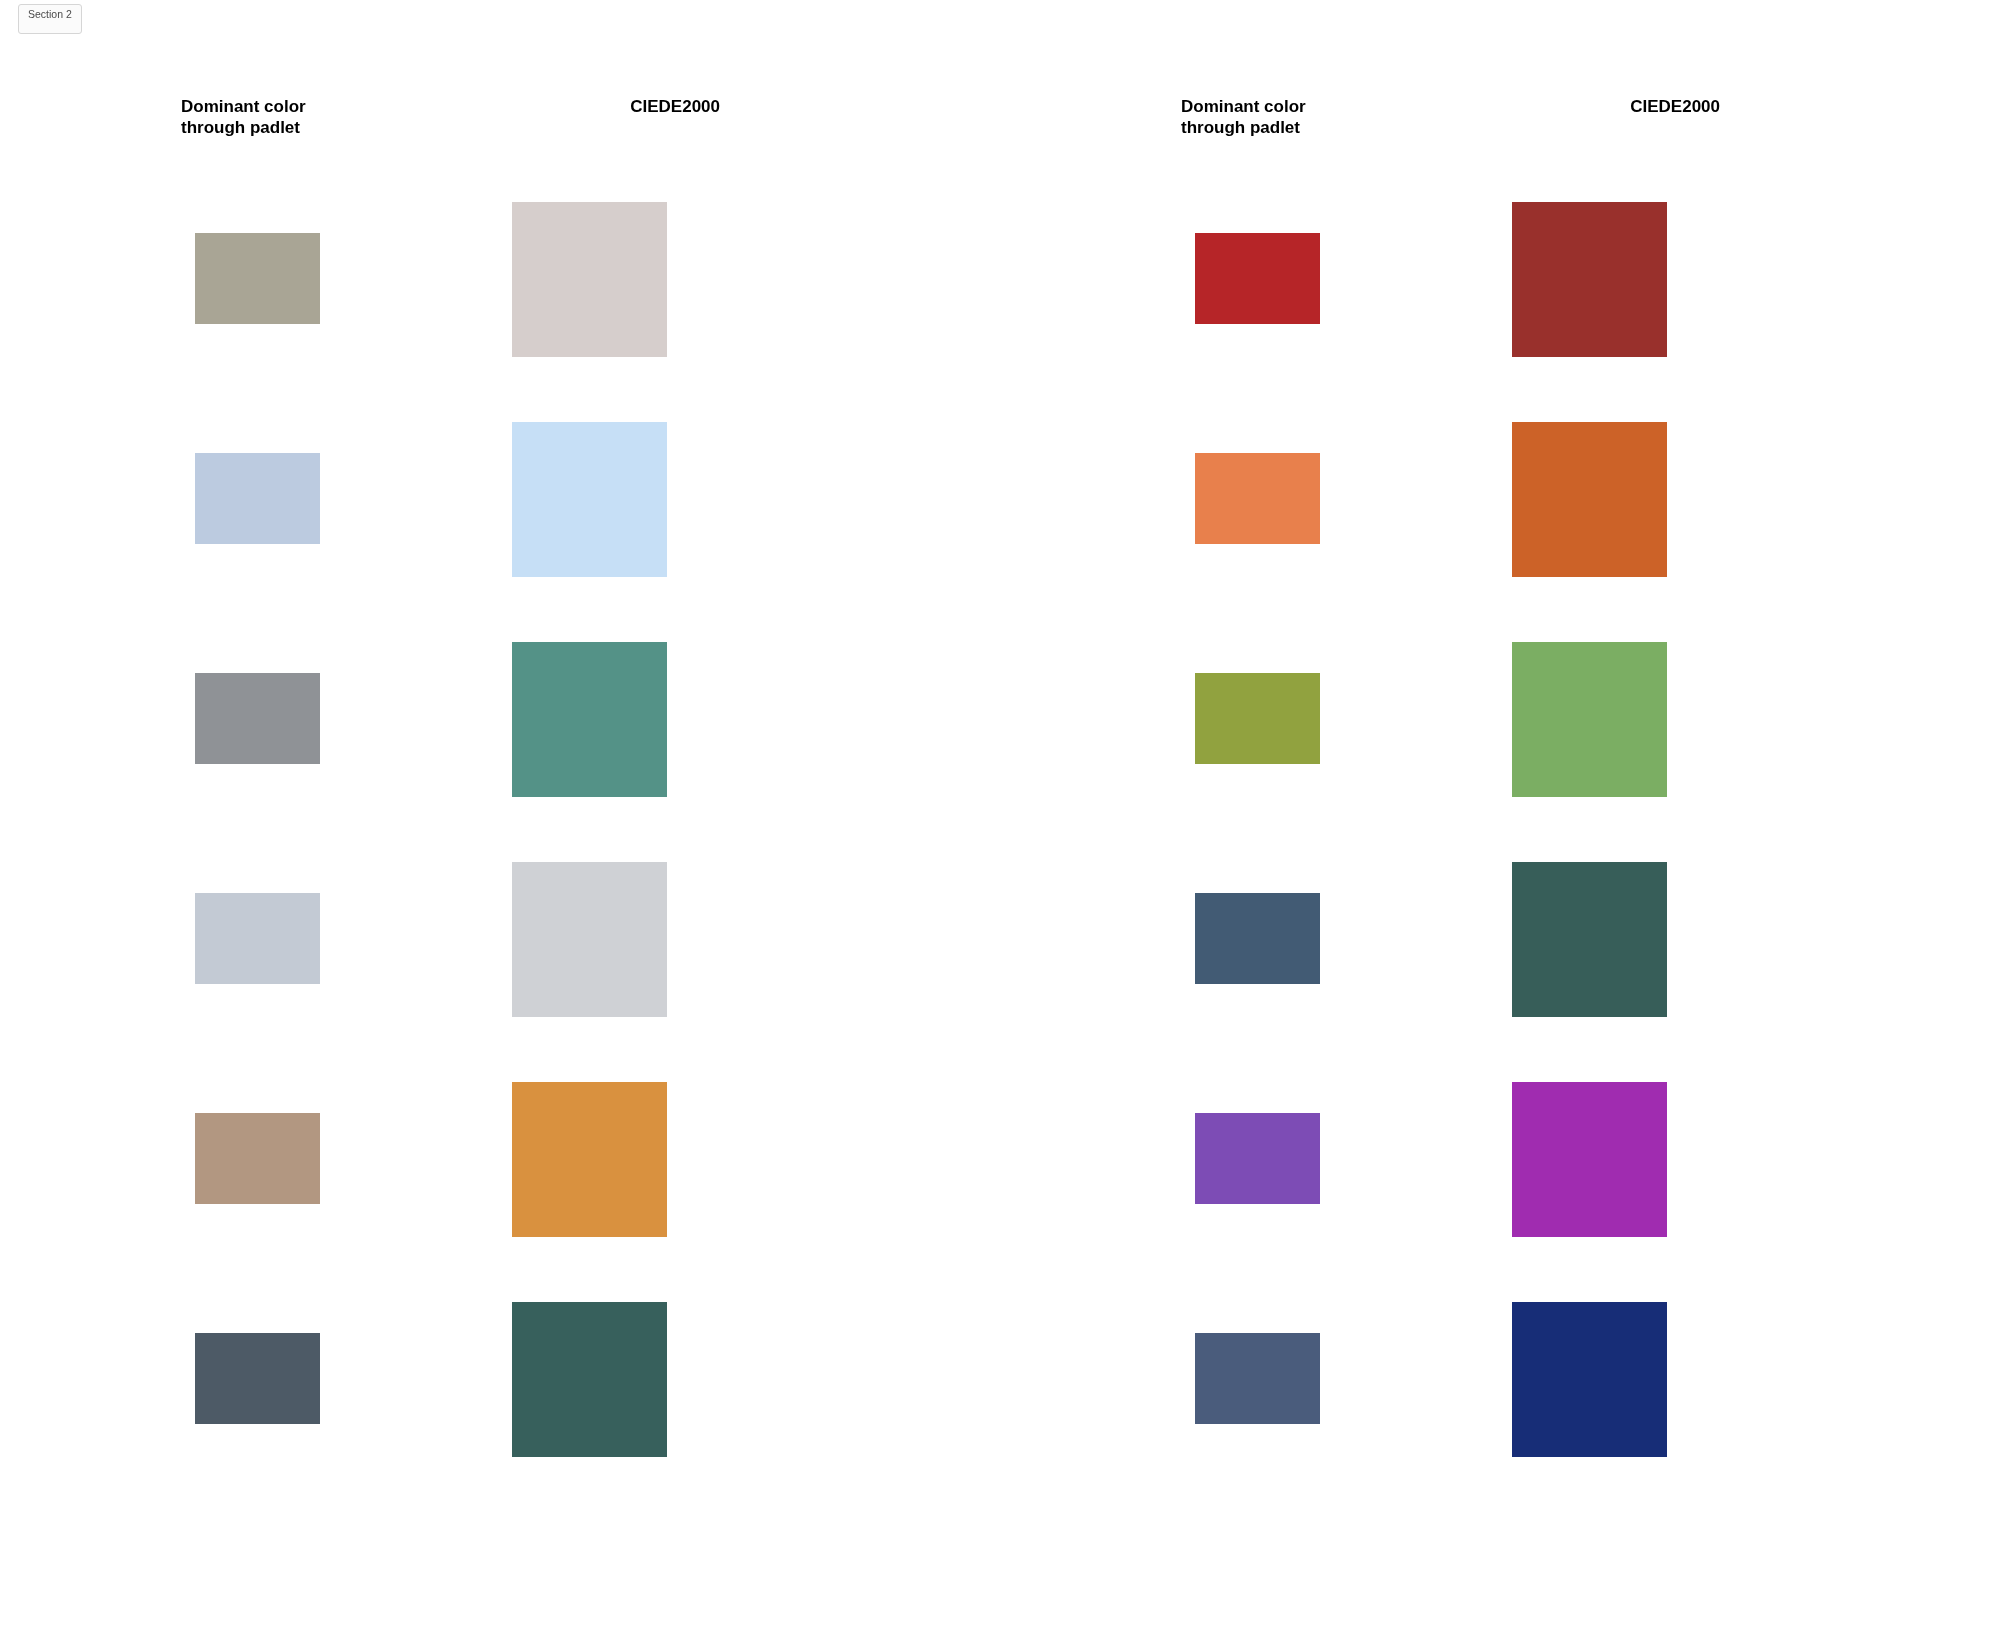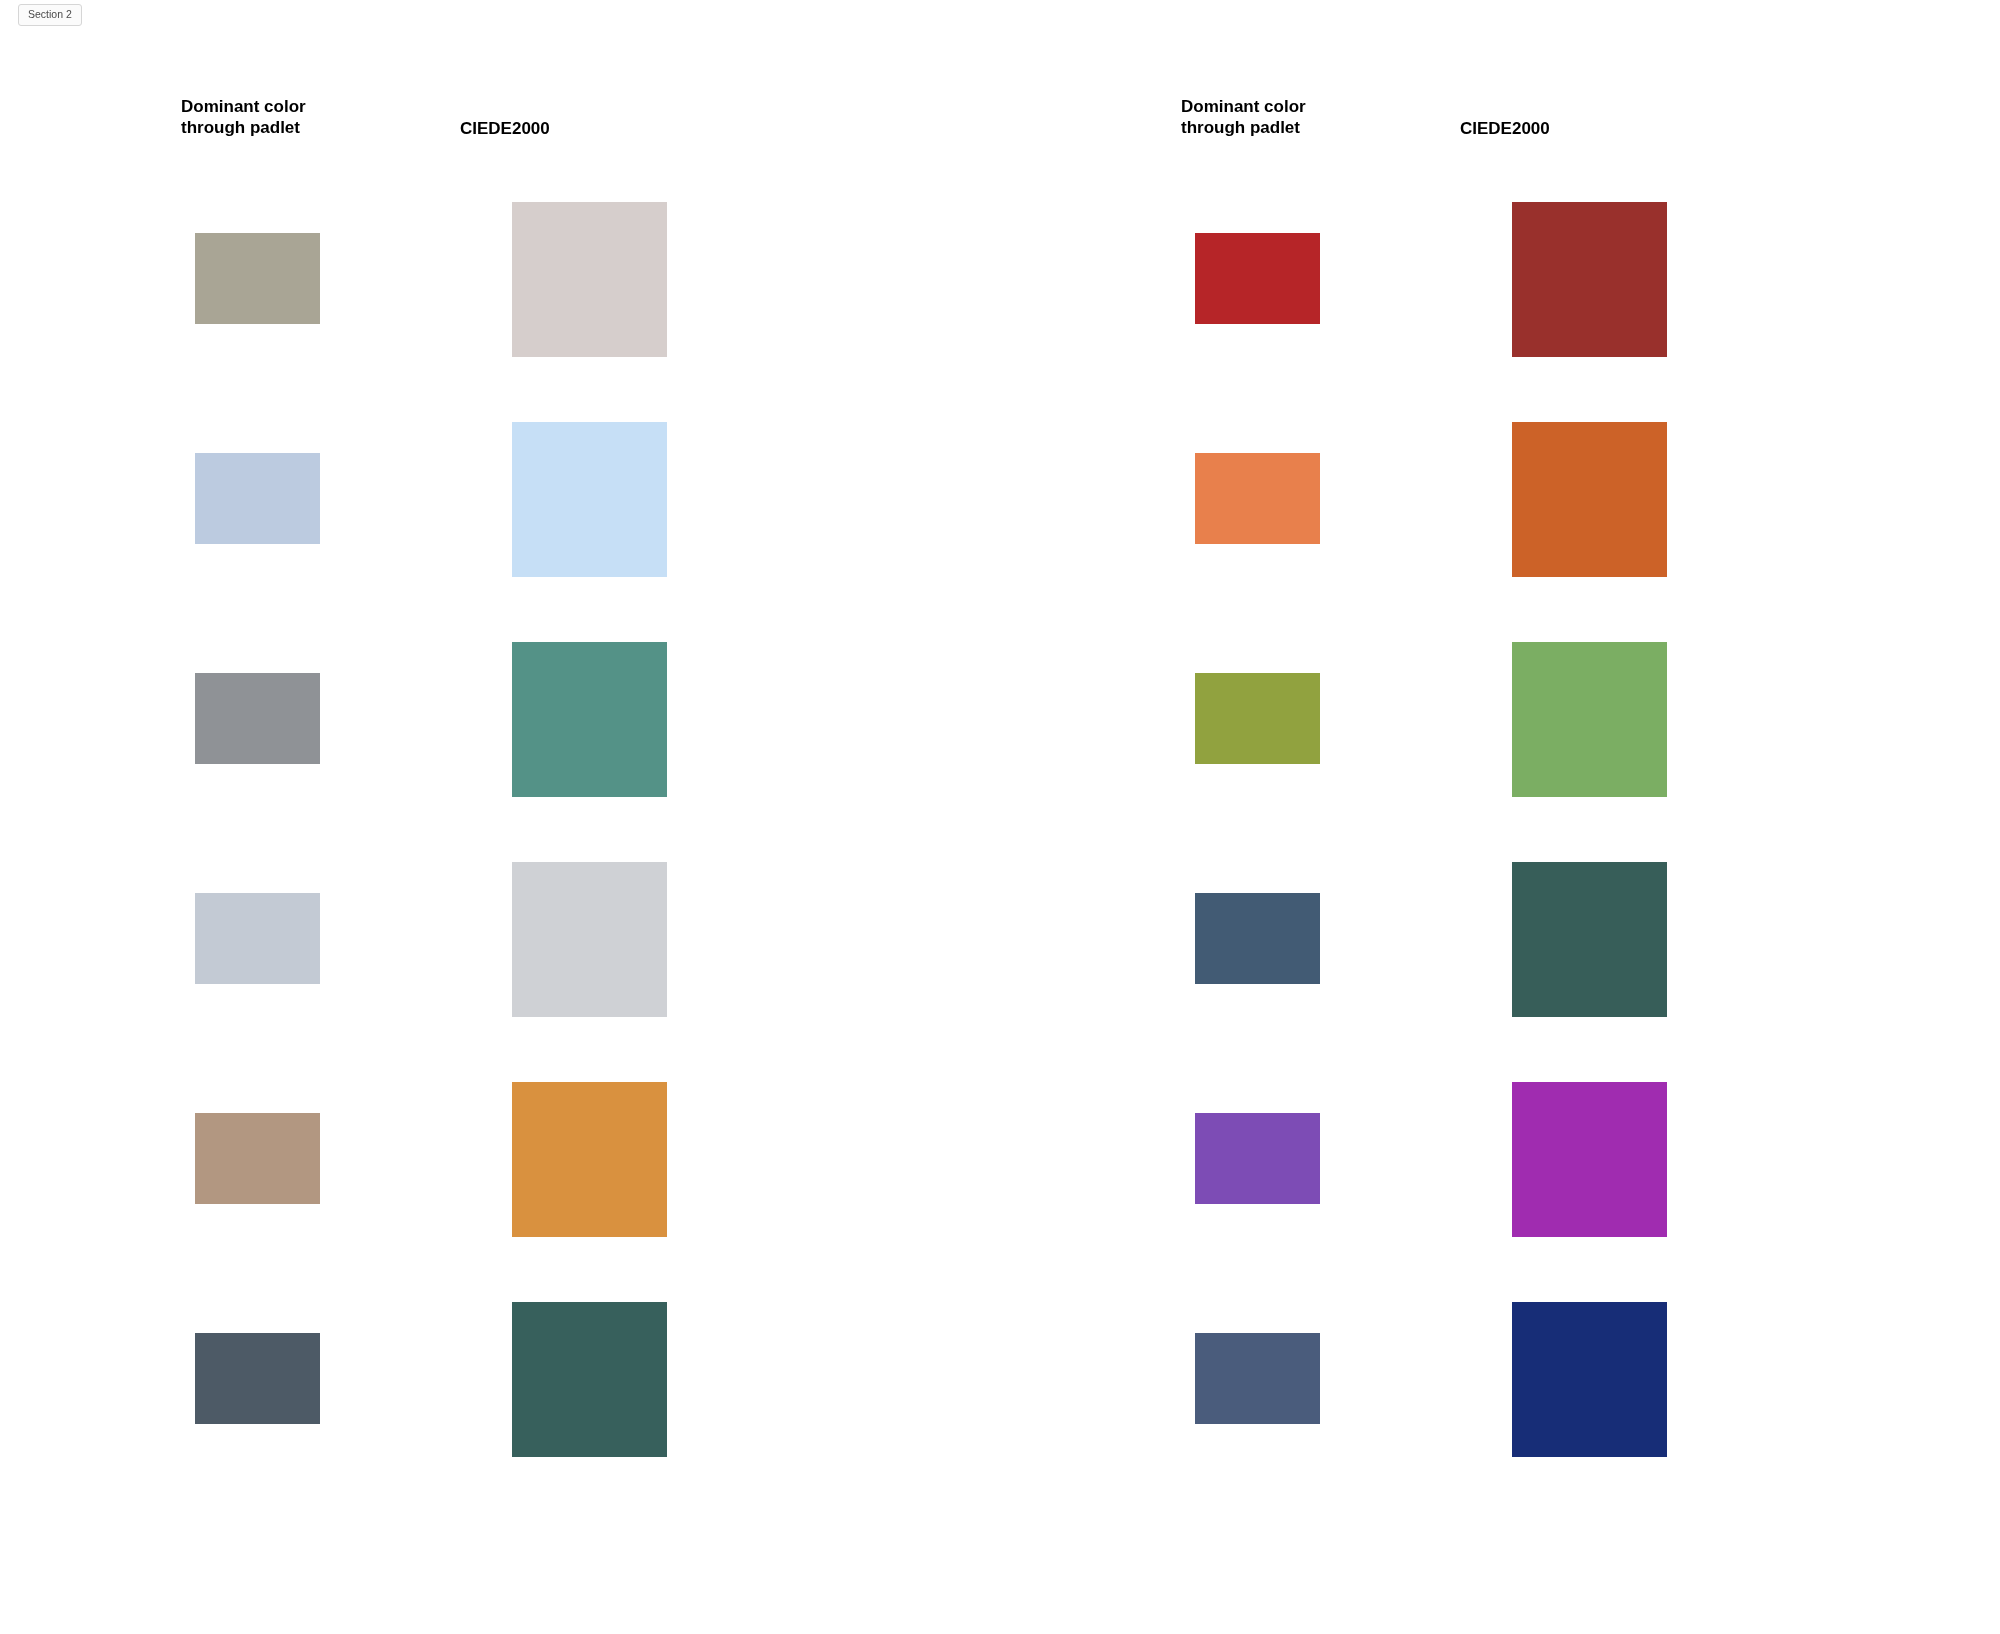--- a/index.html
+++ b/index.html
@@ -15,21 +15,21 @@
     position: relative;
     overflow: hidden;
     -webkit-font-smoothing: antialiased;
   }
 
   
   .section-tab {
     position: absolute;
     left: 18px;
     top: 4px;
-    padding: 4px 9px 5px 9px;
+    padding: 4px 9px 13px 9px;
     border: 1px solid #d6d6d6;
     border-radius: 3px;
     background: #fbfbfb;
     color: #4a4a4a;
     font-size: 10.5px;
     line-height: 1;
     font-family: "Liberation Sans", sans-serif;
     white-space: nowrap;
   }
 
@@ -65,22 +65,21 @@
   .col-head.dominant {
     left: 181px;
     top: 96px;
     width: 230px;
     text-align: left;
   }
   .col-head.ciede {
     left: 460px;
     top: 96px;
     width: 260px;
-    text-align: left;
-    margin-top: 22px;
+    text-align: right;
   }
 
   
   .rows {
     position: absolute;
     left: 0;
     top: 190px;
     width: 1000px;
   }
   .row {

